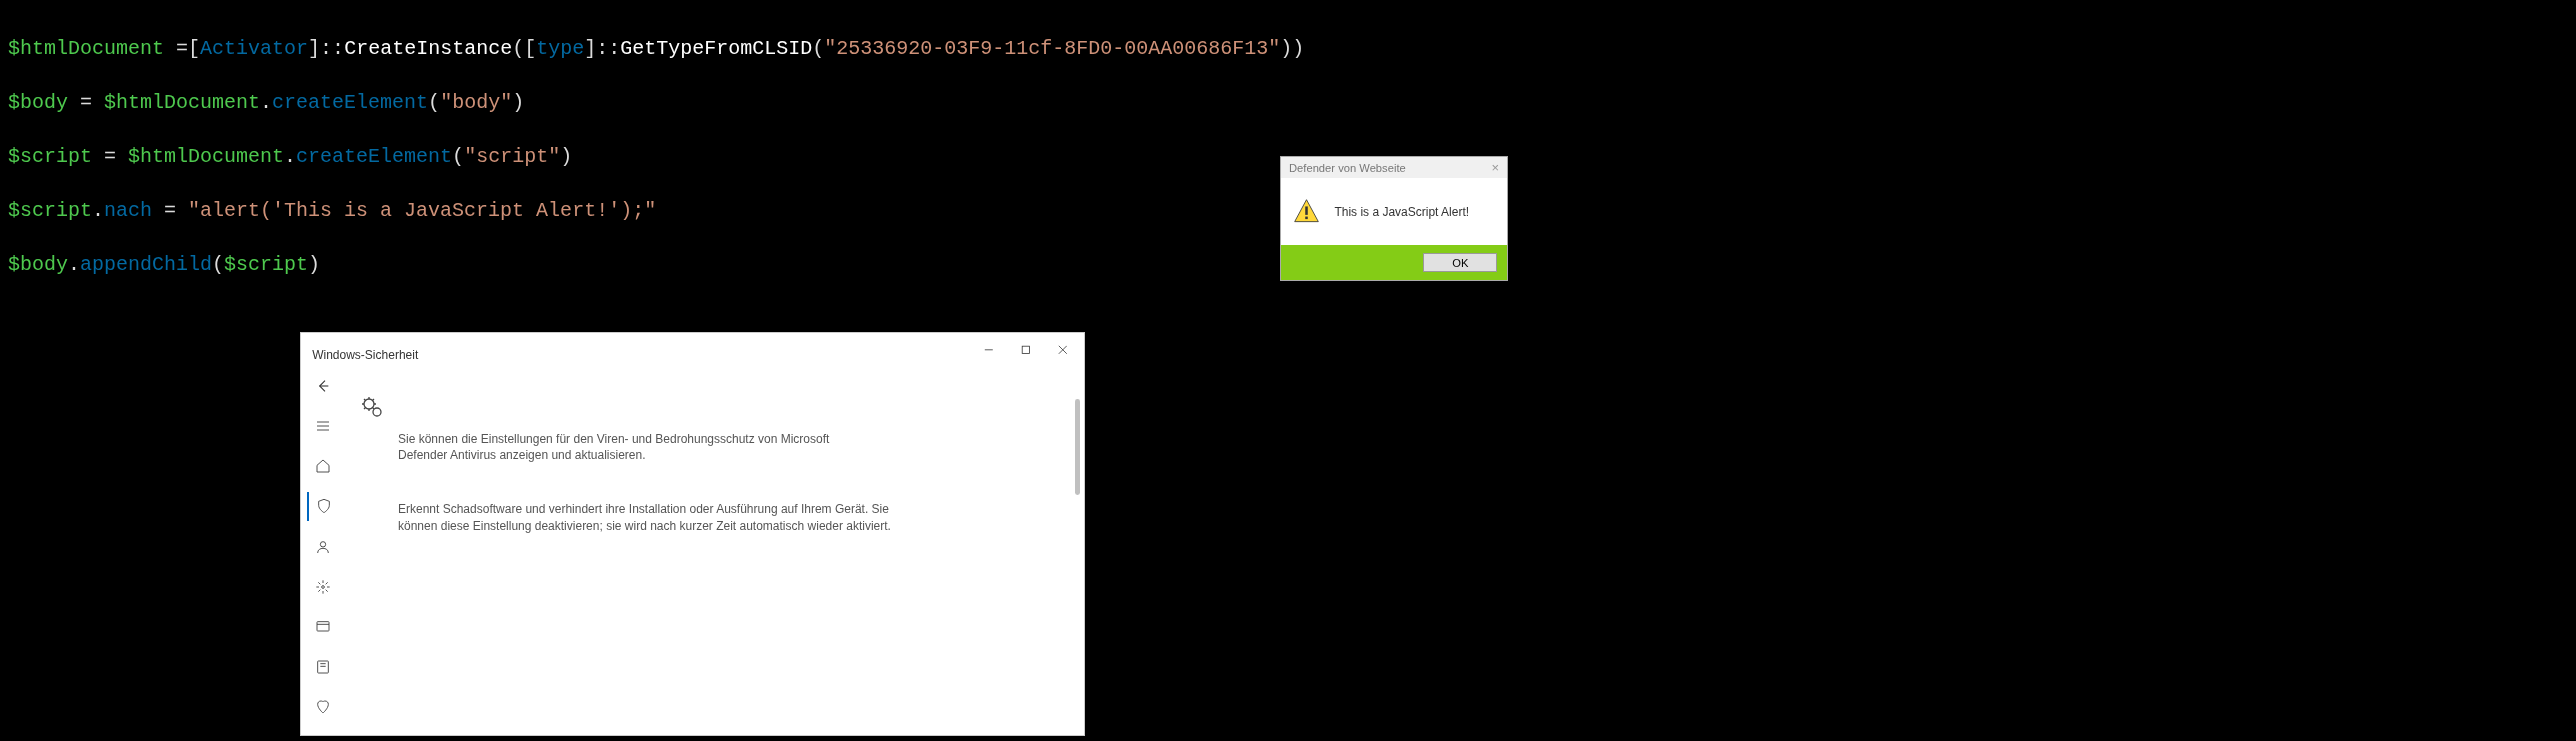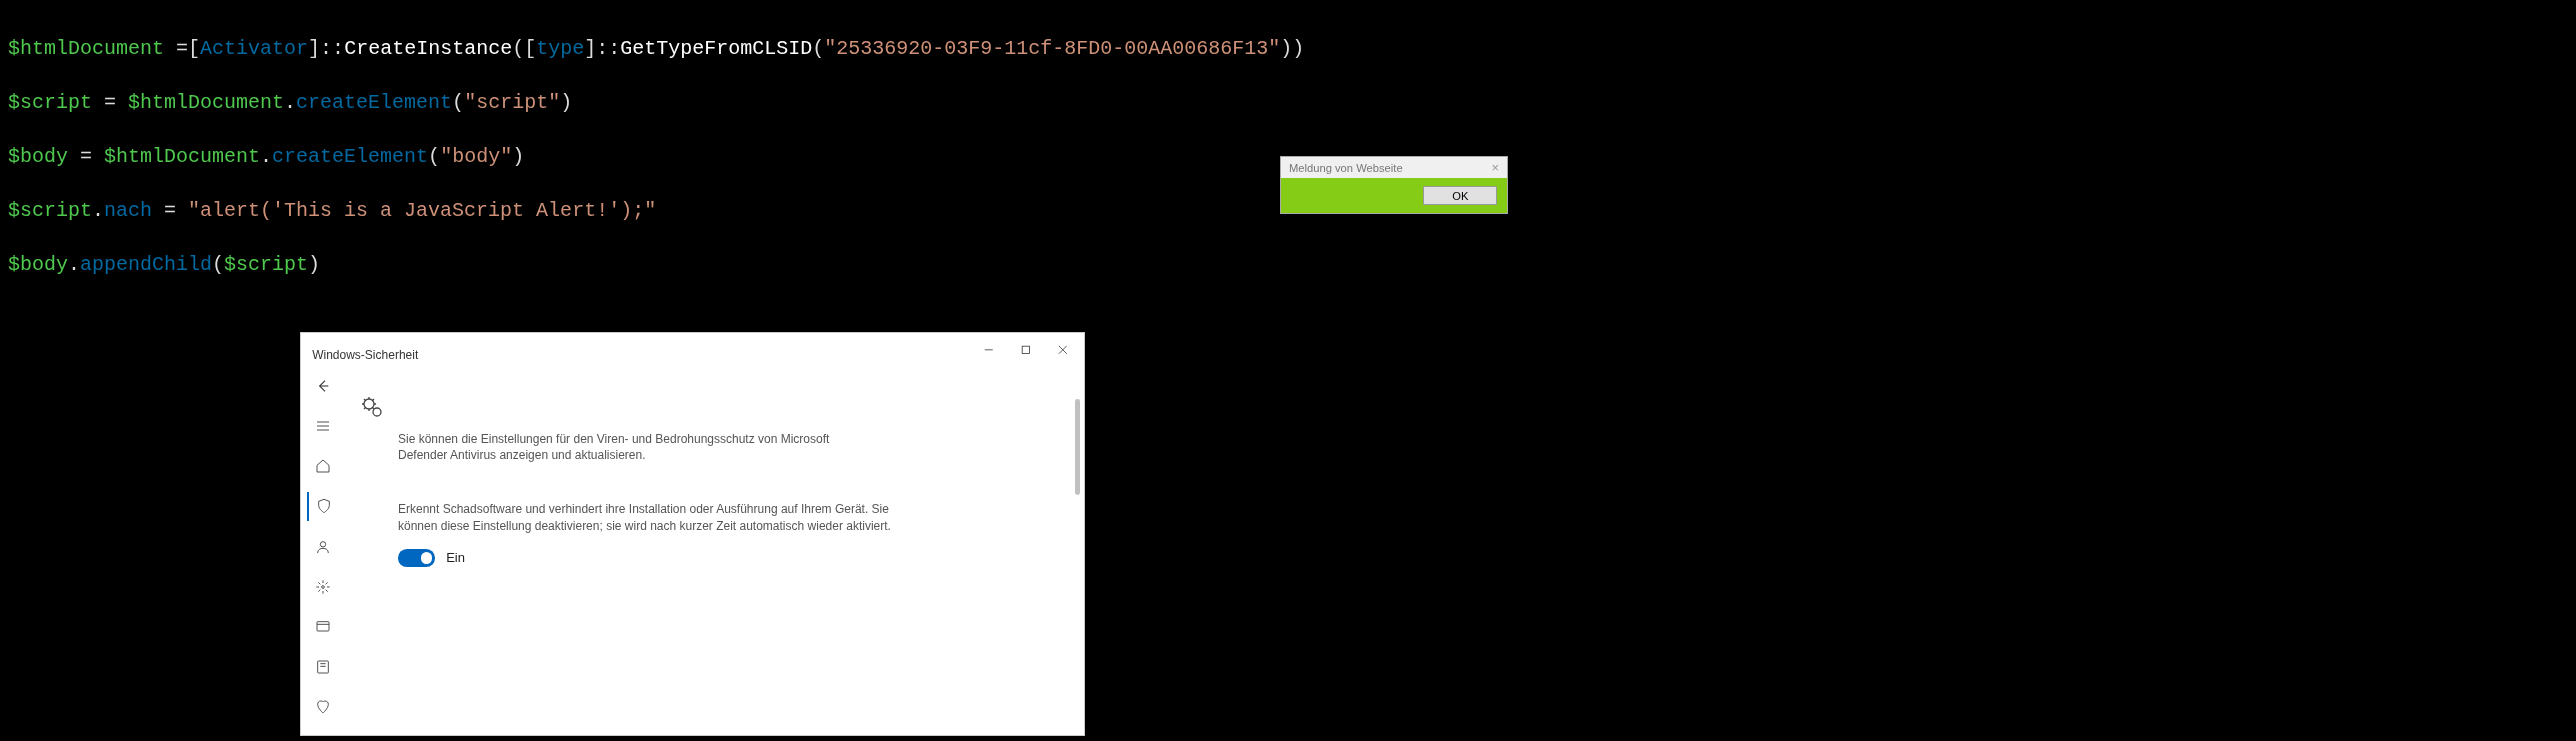--- a/index.html
+++ b/index.html
@@ -184,30 +184,38 @@
   height: 96px;
   background: #c0c0c0;
   border-radius: 2.4px;
 }
 </style>
 </head>
 <body>
 
 <div class="code">
 <div><span class="tok-var">$htmlDocument</span><span class="tok-op"> =</span><span class="tok-brk">[</span><span class="tok-mem">Activator</span><span class="tok-brk">]</span><span class="tok-op">::</span><span class="tok-white">CreateInstance</span><span class="tok-op">(</span><span class="tok-brk">[</span><span class="tok-mem">type</span><span class="tok-brk">]</span><span class="tok-op">::</span><span class="tok-white">GetTypeFromCLSID</span><span class="tok-op">(</span><span class="tok-str">"25336920-03F9-11cf-8FD0-00AA00686F13"</span><span class="tok-op">))</span></div>
+<div><span class="tok-var">$body</span><span class="tok-op"> = </span><span class="tok-var">$htmlDocument</span><span class="tok-op">.</span><span class="tok-mem">createElement</span><span class="tok-op">(</span><span class="tok-str">"body"</span><span class="tok-op">)</span></div>
 <div><span class="tok-var">$script</span><span class="tok-op"> = </span><span class="tok-var">$htmlDocument</span><span class="tok-op">.</span><span class="tok-mem">createElement</span><span class="tok-op">(</span><span class="tok-str">"script"</span><span class="tok-op">)</span></div>
-<div><span class="tok-var">$body</span><span class="tok-op"> = </span><span class="tok-var">$htmlDocument</span><span class="tok-op">.</span><span class="tok-mem">createElement</span><span class="tok-op">(</span><span class="tok-str">"body"</span><span class="tok-op">)</span></div>
 <div><span class="tok-var">$script</span><span class="tok-op">.</span><span class="tok-mem">nach</span><span class="tok-op"> = </span><span class="tok-str">"alert('This is a JavaScript Alert!');"</span></div>
 <div><span class="tok-var">$body</span><span class="tok-op">.</span><span class="tok-mem">appendChild</span><span class="tok-op">(</span><span class="tok-var">$script</span><span class="tok-op">)</span></div>
 </div>
 
 <div class="msgbox">
   <div class="titlebar">
-    <span>Meldung von Webseite</span>
+    <span>Defender von Webseite</span>
     <span class="close">×</span>
+  </div>
+  <div class="body">
+    <svg class="warnicon" viewBox="0 0 32 32">
+      <polygon points="16,2 30,28 2,28" fill="#ffd83b" stroke="#333" stroke-width="1"></polygon>
+      <rect x="14.5" y="10" width="3" height="10" fill="#333"></rect>
+      <rect x="14.5" y="22" width="3" height="3" fill="#333"></rect>
+    </svg>
+    <span class="msg">This is a JavaScript Alert!</span>
   </div>
   <div class="footer">
     <button class="okbtn">OK</button>
   </div>
 </div>
 
 <div class="winsec">
   <div class="titlebar">
     <span>Windows-Sicherheit</span>
     <div class="winbtns">
@@ -289,26 +297,20 @@
       <div class="hdr">
         <svg viewBox="0 0 24 24">
           <circle cx="9" cy="9" r="5"></circle>
             <circle cx="17" cy="17" r="4"></circle>
           <path d="M9 4 V2 M9 16 V14 M4 9 H2 M16 9 H14 M5.5 5.5 L4 4 M12.5 12.5 L14 14 M5.5 12.5 L4 14 M12.5 5.5 L14 4"></path>
         </svg>
       </div>
       <p class="desc">Sie können die Einstellungen für den Viren- und Bedrohungsschutz von Microsoft Defender Antivirus anzeigen und aktualisieren.</p>
       <div class="section">
         <p>Erkennt Schadsoftware und verhindert ihre Installation oder Ausführung auf Ihrem Gerät. Sie können diese Einstellung deaktivieren; sie wird nach kurzer Zeit automatisch wieder aktiviert.</p>
-        <div class="toggle-row">
-          <div class="toggle">
-              <div class="knob"></div>
-            </div>
-          <span class="toggle-label">Ein</span>
-        </div>
       </div>
       <div class="scrollbar">
         <div class="thumb"></div>
       </div>
     </div>
   </div>
 </div>
 
 
 </body></html>

